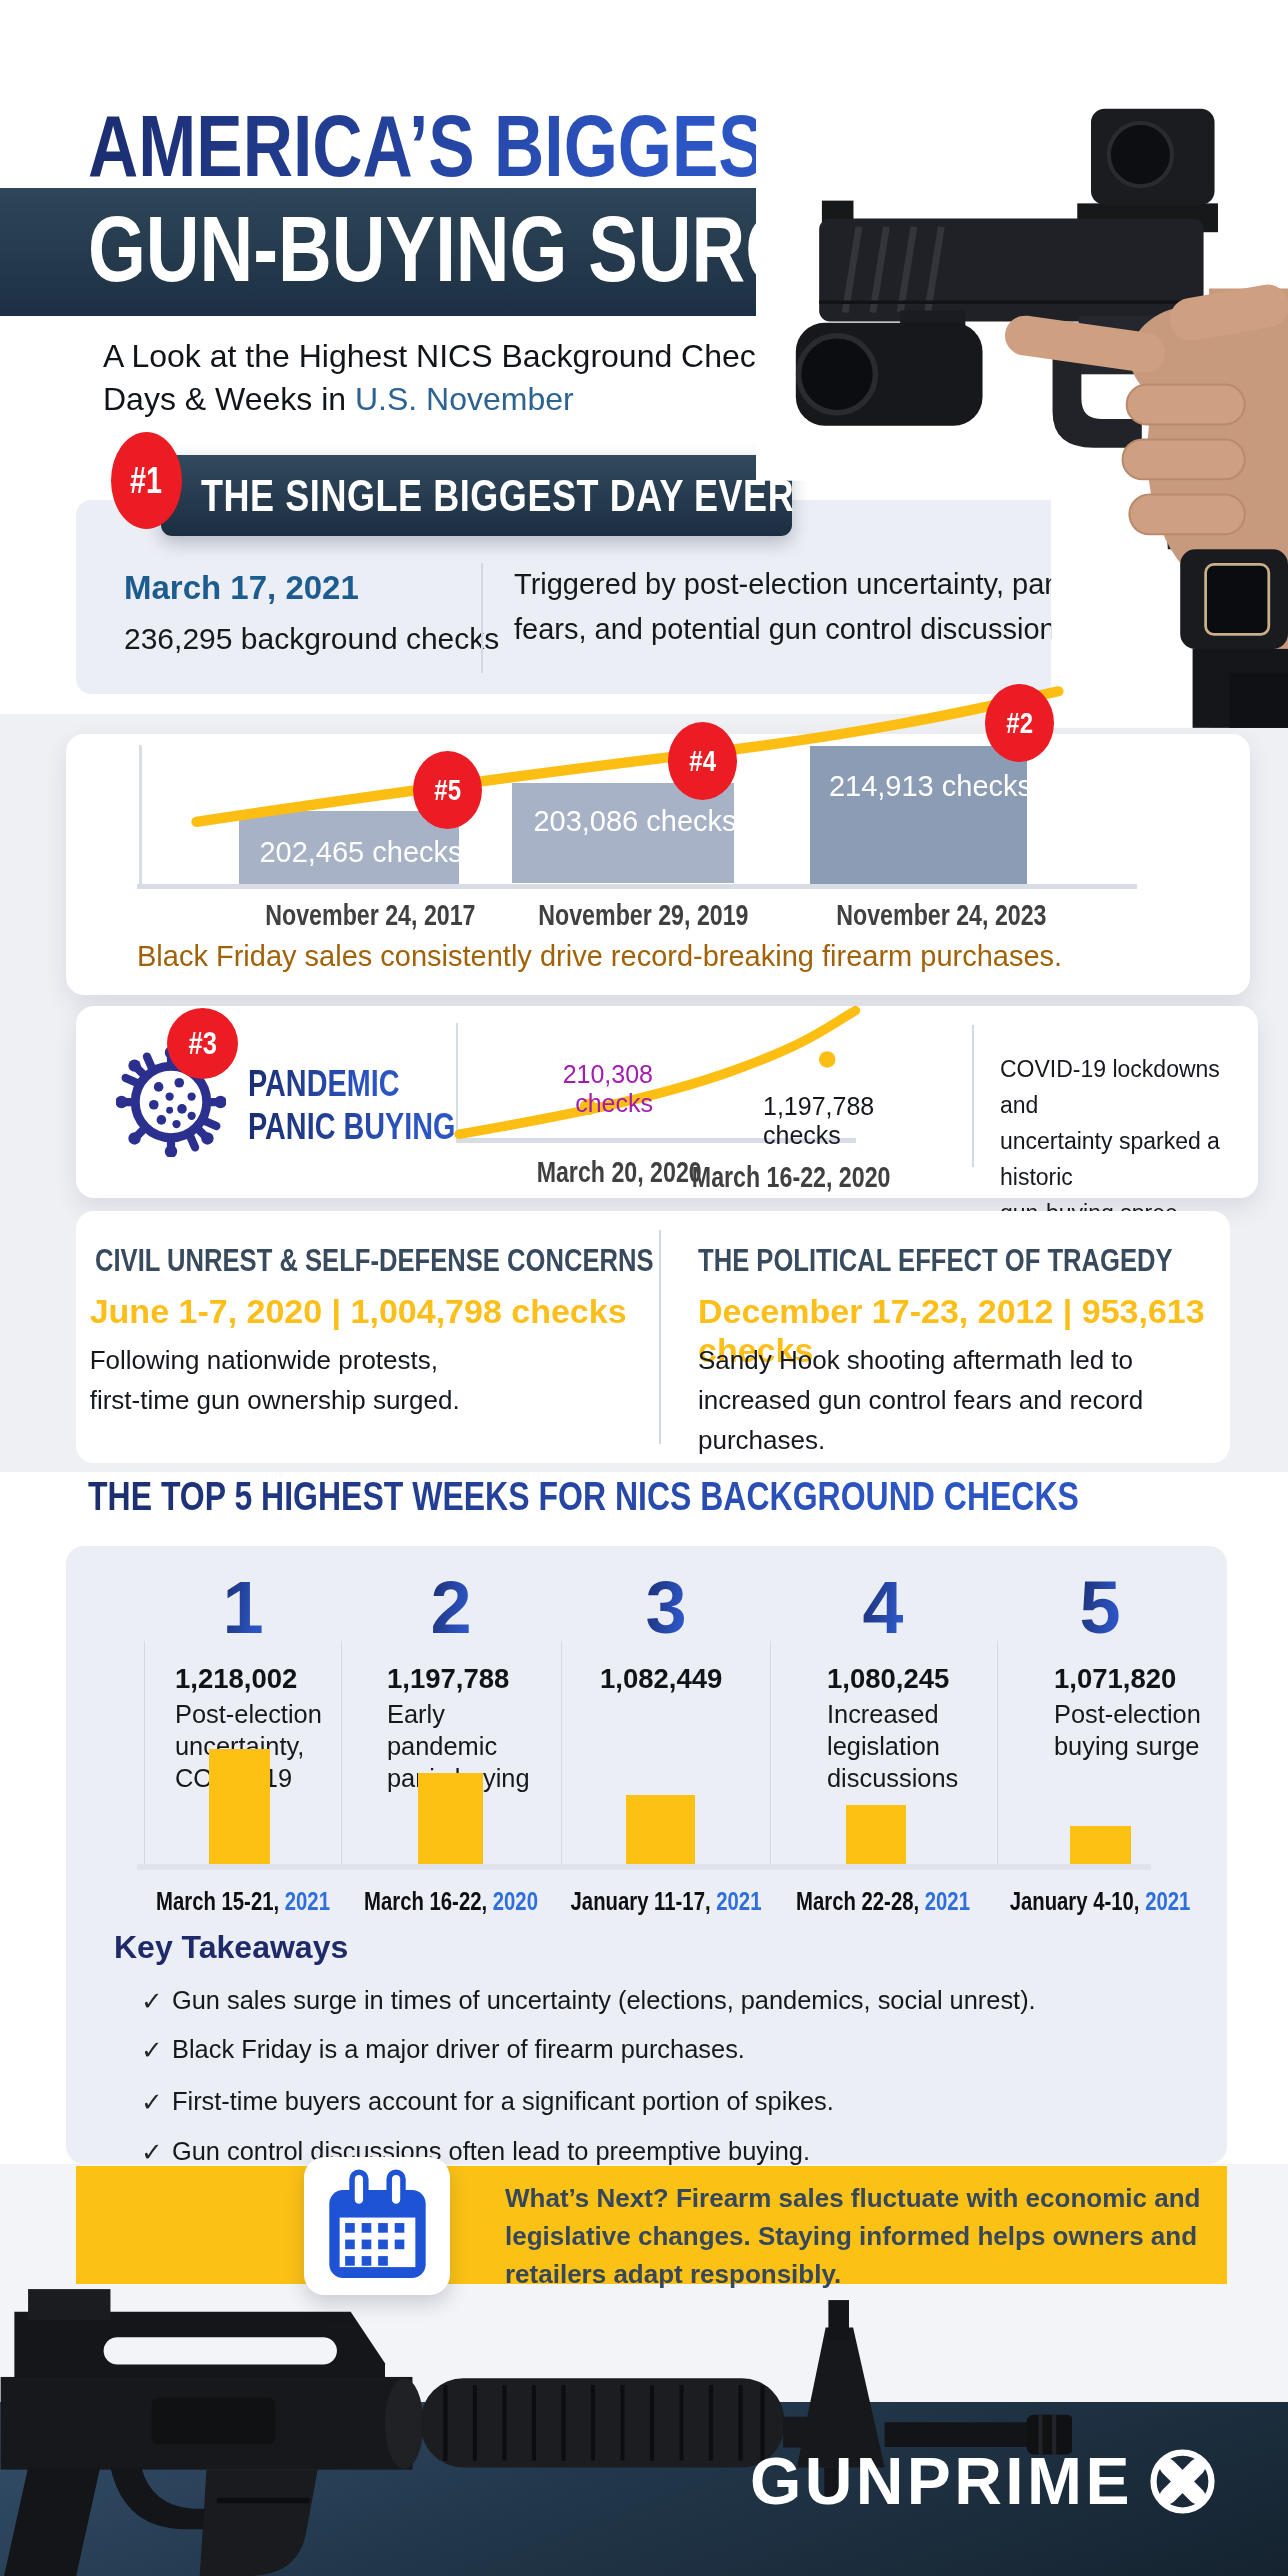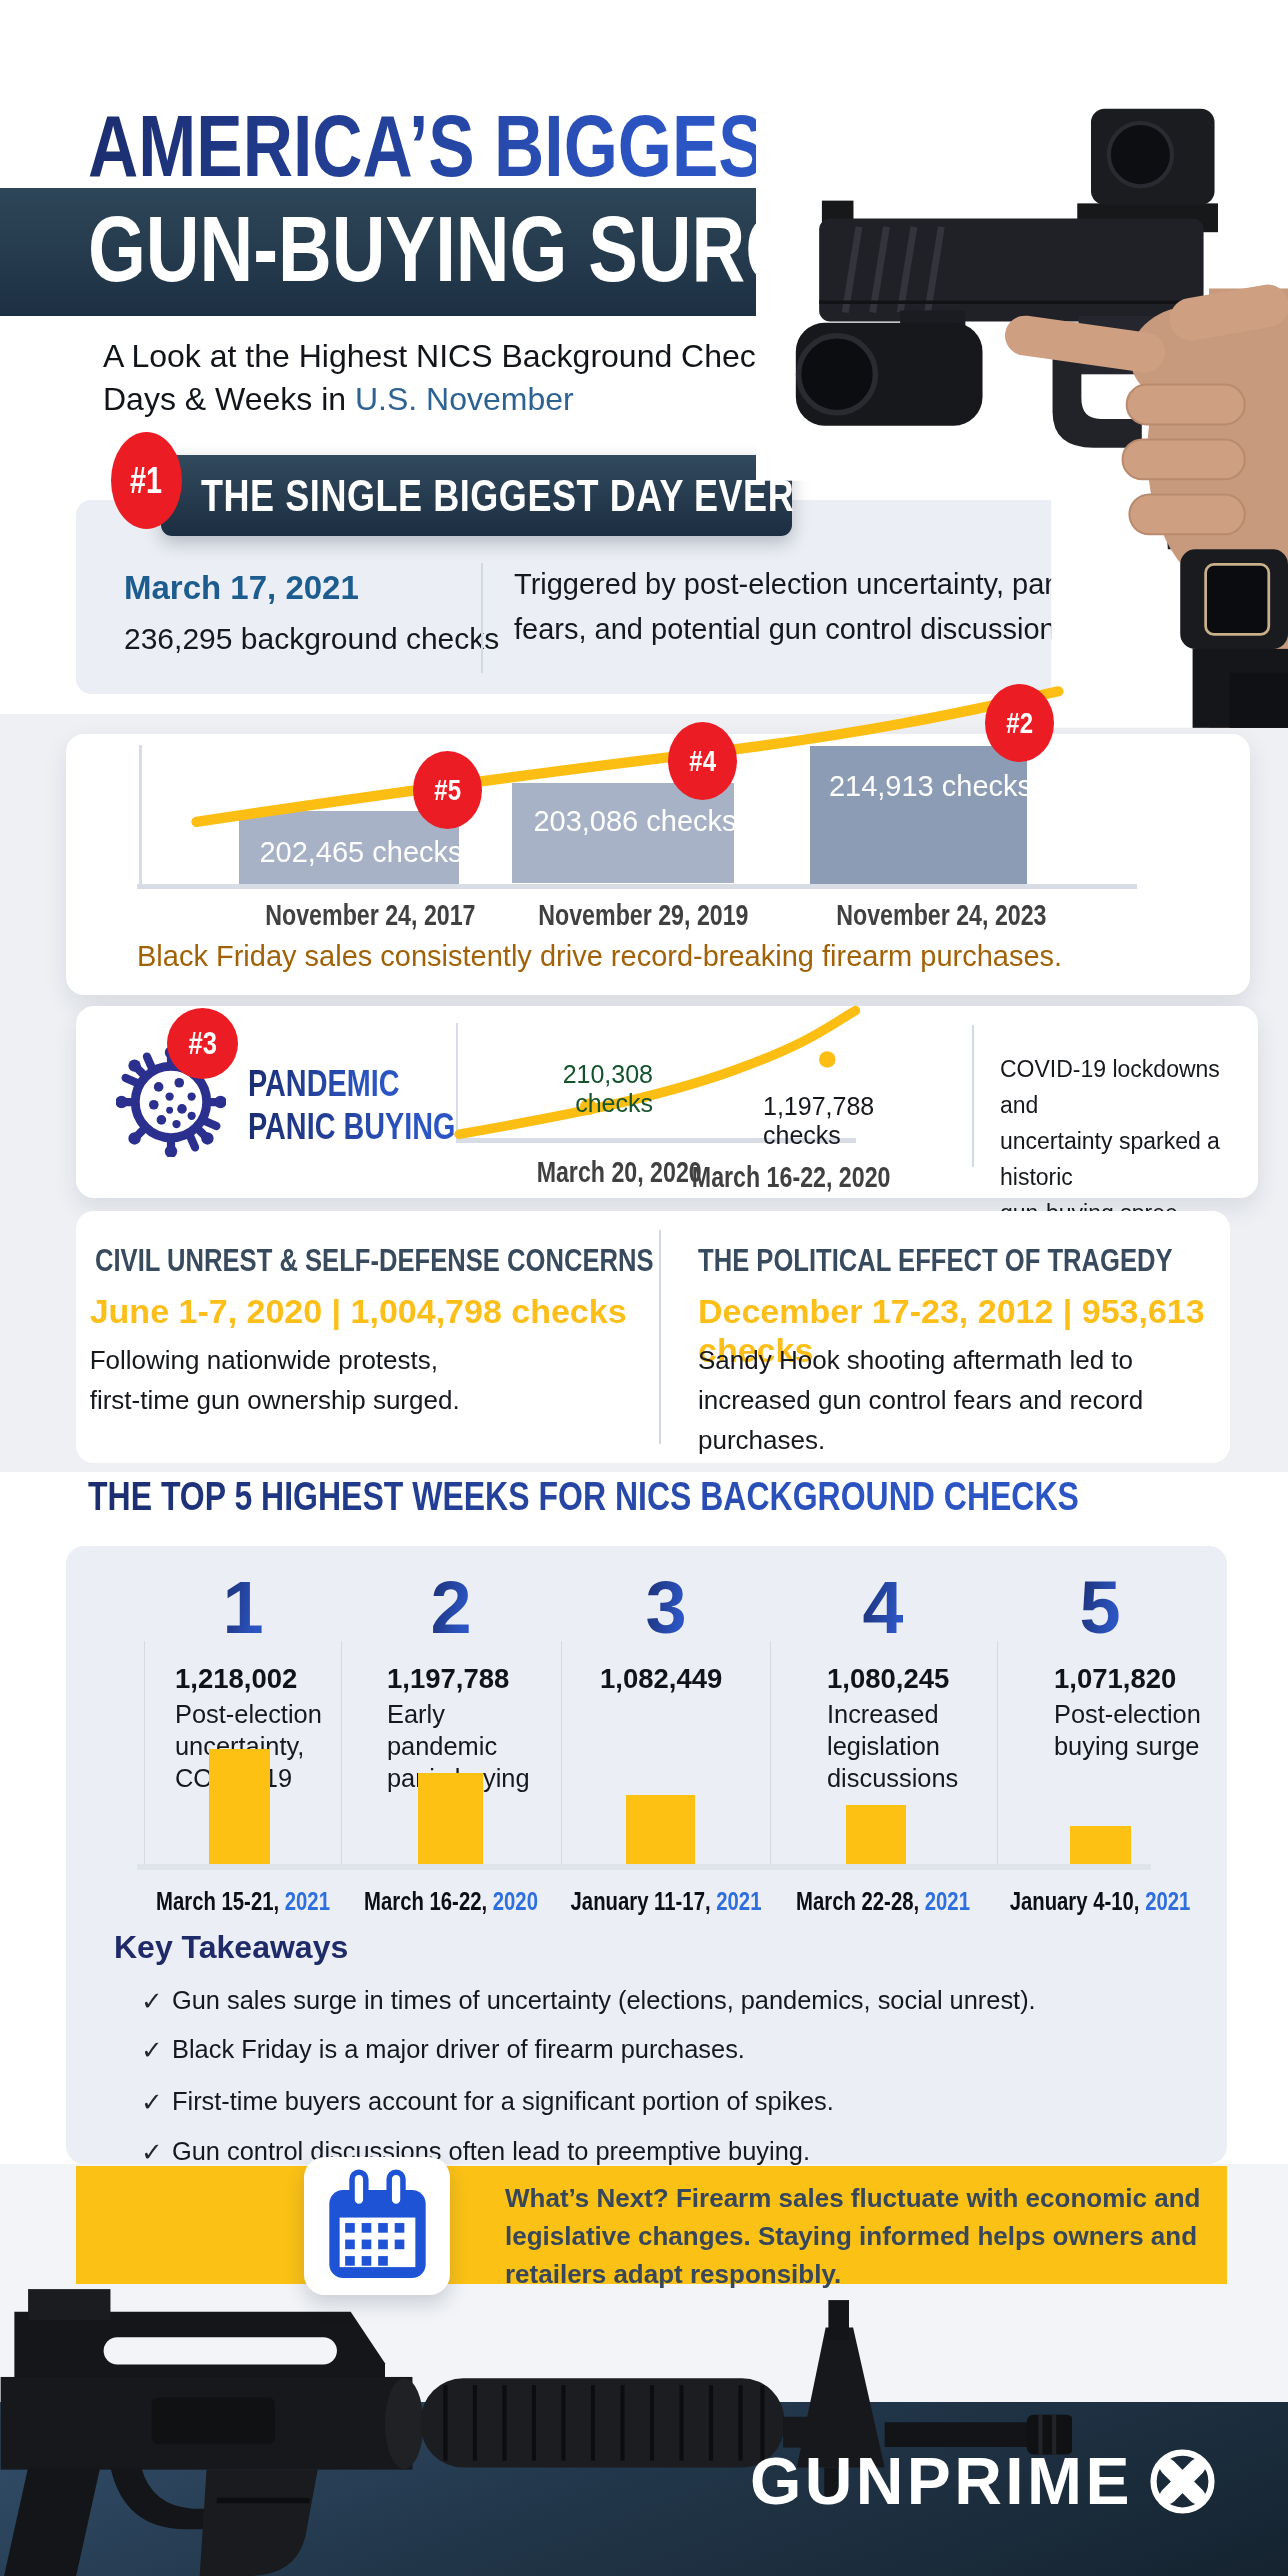--- a/index.html
+++ b/index.html
@@ -204,21 +204,21 @@
       <span class="cond grad">PANDEMIC</span><br>
       <span class="cond grad">PANIC BUYING</span>
     </div>
     <div class="abs axis" style="left:380px;top:17px;width:2.1px;height:115px;"></div>
     <div class="abs axis" style="left:380px;top:132px;width:400px;height:4.8px;"></div>
     <svg class="abs" style="left:0;top:-6.9px;" width="824" height="206" viewBox="0 0 1200 300">
       <path d="M558,197 C700,172 840,146 955,105 S1095,40 1135,17" fill="none" stroke="#fdbe14" stroke-width="14" stroke-linecap="round"></path>
       <circle cx="746" cy="157" r="12" fill="#fdbe14"></circle>
       <circle cx="1094" cy="88" r="12" fill="#fdbe14"></circle>
     </svg>
-    <div class="abs" style="left:405px;top:54px;width:172px;text-align:right;font-size:25px;color:#14532d;">210,308 checks</div>
+    <div class="abs" style="left:405px;top:54px;width:172px;text-align:right;font-size:25px;color:#a21caf;">210,308 checks</div>
     <div class="abs" style="left:687px;top:86px;width:158px;font-size:25px;color:#15181d;">1,197,788 checks</div>
     <div class="abs dateLbl" style="left:440px;top:150px;width:137px;"><span class="condC">March 20, 2020</span></div>
     <div class="abs dateLbl" style="left:591px;top:155px;width:165px;"><span class="condC">March 16-22, 2020</span></div>
     <div class="abs vdiv" style="left:896px;top:19px;width:2.1px;height:142px;"></div>
     <div class="abs" style="left:924px;top:45px;width:247px;font-size:23px;line-height:36px;color:#15181d;">
       <div>COVID-19 lockdowns and</div>
       <div>uncertainty sparked a historic</div>
       <div>gun-buying spree.</div>
     </div>
   </div>

